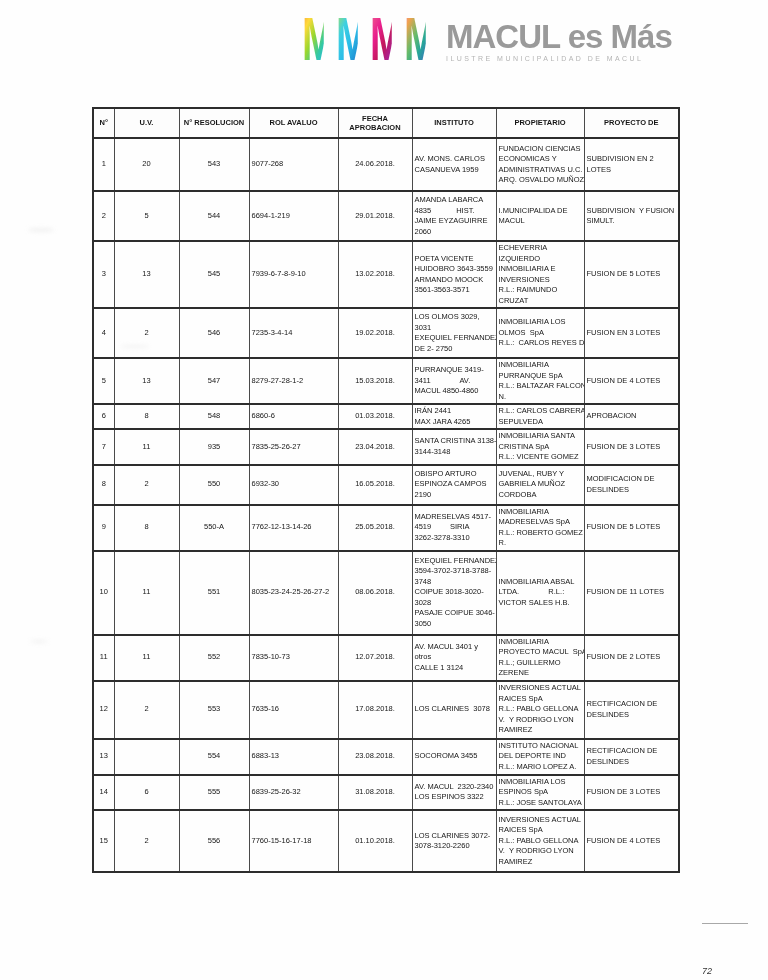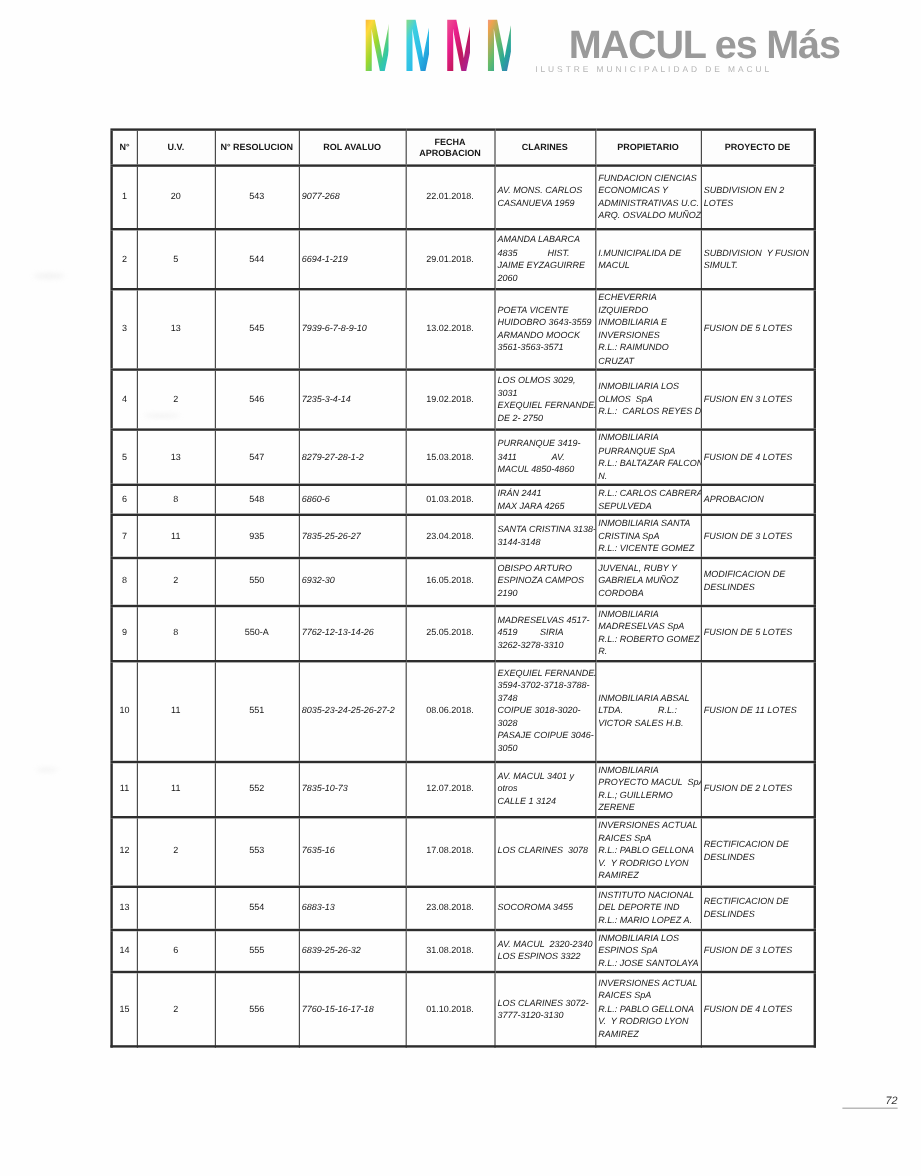--- a/index.html
+++ b/index.html
@@ -10,57 +10,57 @@
   .logo { position:absolute; top:14px; left:302px; display:flex; align-items:flex-start; }
   .logo-ms { display:flex; height:52px; align-items:flex-start; }
   .m { display:inline-block; width:34px; font-size:62px; line-height:50px; font-weight:bold;
        transform:scaleX(0.64); transform-origin:0 0;
        -webkit-background-clip:text; background-clip:text; color:transparent; }
   .m1 { background-image:linear-gradient(125deg,#f6a23b 0%,#ffd93b 22%,#9bd72e 48%,#35c9a0 75%,#27b8e8 100%); }
   .m2 { background-image:linear-gradient(125deg,#a8e05f 0%,#3fd0e0 30%,#2bbde8 60%,#2196d6 85%,#7a6fe0 100%); }
   .m3 { background-image:linear-gradient(125deg,#f06292 0%,#e91e8c 35%,#c2185b 62%,#9c27b0 100%); }
   .m4 { background-image:linear-gradient(125deg,#f48fb1 0%,#f0a24d 18%,#66bb6a 48%,#26a69a 72%,#3f6bc0 100%); }
   .logo-text { margin-left:8px; padding-top:6px; }
-  .logo-title { font-size:33px; line-height:34px; font-weight:bold; color:#9a9a9a; letter-spacing:-1px; white-space:nowrap;margin-left:28px; }
+  .logo-title { font-size:33px; line-height:34px; font-weight:bold; color:#9a9a9a; letter-spacing:-1px; white-space:nowrap; }
   .logo-subtitle { margin-top:1px; font-size:7px; letter-spacing:2.45px; color:#b4b4b4; white-space:nowrap; }
 
   
   table.res { position:absolute; top:107px; left:92px; width:586px;
               border-collapse:collapse; table-layout:fixed;
               border:2px solid #2d2d2d; }
   table.res th, table.res td {
       border:1px solid #4a4a4a;
       border-top:2px solid #2d2d2d;
       font-size:7.5px; line-height:10.5px; color:#161616;
       vertical-align:middle; overflow:hidden;
       white-space:pre; padding:1px 2px;
   }
   table.res th { font-weight:bold; text-align:center; height:30px; background:#fdfdfd; line-height:9.5px; }
   td.c0,td.c1,td.c2,td.c4 { text-align:center; }
-  td.c3,td.c5,td.c6,td.c7 { text-align:left;font-style:italic; }
+  td.c3,td.c5,td.c6,td.c7 { text-align:left; }
   
   tbody tr:nth-child(1)  { height:53px; }
   tbody tr:nth-child(2)  { height:50px; }
   tbody tr:nth-child(3)  { height:65px; }
   tbody tr:nth-child(4)  { height:50px; }
   tbody tr:nth-child(5)  { height:43px; }
   tbody tr:nth-child(6)  { height:25px; }
   tbody tr:nth-child(7)  { height:35px; }
   tbody tr:nth-child(8)  { height:40px; }
   tbody tr:nth-child(9)  { height:43px; }
   tbody tr:nth-child(10) { height:84px; }
   tbody tr:nth-child(11) { height:43px; }
   tbody tr:nth-child(12) { height:58px; }
   tbody tr:nth-child(13) { height:36px; }
   tbody tr:nth-child(14) { height:33px; }
   tbody tr:nth-child(15) { height:62px; }
 
   
   .footer-rule { position:absolute; left:702px; top:923px; width:46px; border-top:1.5px solid #a8a8a8; }
-  .pagenum { position:absolute; left:702px; top:912px; width:46px; text-align:right; font-size:9px; color:#333;font-style:italic; }
+  .pagenum { position:absolute; left:702px; top:966px; width:46px; text-align:left; font-size:9px; color:#333;font-style:italic; }
 
   
   .smudge { position:absolute; background:#d9d9d9; opacity:.35; filter:blur(2px); border-radius:50%; }
   .s1 { left:28px; top:228px; width:26px; height:4px; }
   .s2 { left:120px; top:345px; width:30px; height:3px; }
   .s3 { left:30px; top:640px; width:18px; height:3px; }
 </style>
 </head>
 <body>
 
@@ -91,32 +91,32 @@
         <col style="width:95px">
     </colgroup>
     <thead>
       <tr>
           <th class="c0">N°</th>
           <th class="c1">U.V.</th>
           <th class="c2">N° RESOLUCION</th>
           <th class="c3">ROL AVALUO</th>
           <th class="c4">FECHA
 APROBACION</th>
-          <th class="c5">CLARINES</th>
+          <th class="c5">INSTITUTO</th>
           <th class="c6">PROPIETARIO</th>
           <th class="c7">PROYECTO DE</th>
         </tr>
     </thead>
     <tbody>
         <tr>
           <td class="c0">1</td>
           <td class="c1">20</td>
           <td class="c2">543</td>
           <td class="c3">9077-268</td>
-          <td class="c4">22.01.2018.</td>
+          <td class="c4">24.06.2018.</td>
           <td class="c5">AV. MONS. CARLOS
 CASANUEVA 1959</td>
           <td class="c6">FUNDACION CIENCIAS
 ECONOMICAS Y
 ADMINISTRATIVAS U.C.
 ARQ. OSVALDO MUÑOZ</td>
           <td class="c7">SUBDIVISION EN 2
 LOTES</td>
         </tr>
         <tr>
@@ -311,21 +311,21 @@
 R.L.: JOSE SANTOLAYA</td>
           <td class="c7">FUSION DE 3 LOTES</td>
         </tr>
         <tr>
           <td class="c0">15</td>
           <td class="c1">2</td>
           <td class="c2">556</td>
           <td class="c3">7760-15-16-17-18</td>
           <td class="c4">01.10.2018.</td>
           <td class="c5">LOS CLARINES 3072-
-3777-3120-3130</td>
+3078-3120-2260</td>
           <td class="c6">INVERSIONES ACTUAL
 RAICES SpA
 R.L.: PABLO GELLONA
 V.  Y RODRIGO LYON
 RAMIREZ</td>
           <td class="c7">FUSION DE 4 LOTES</td>
         </tr>
       </tbody>
   </table>
 

